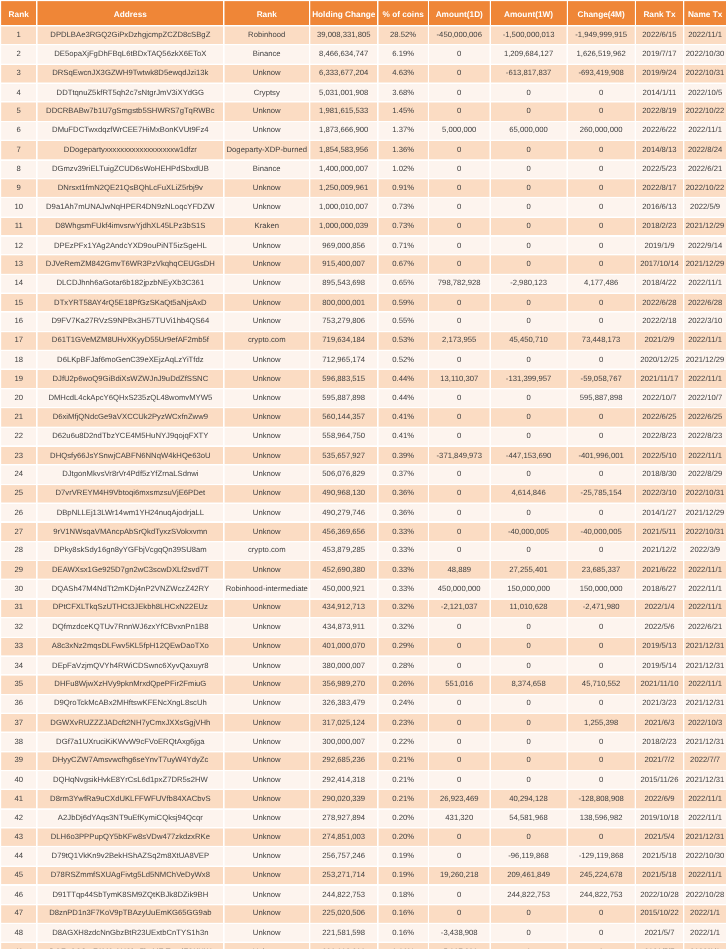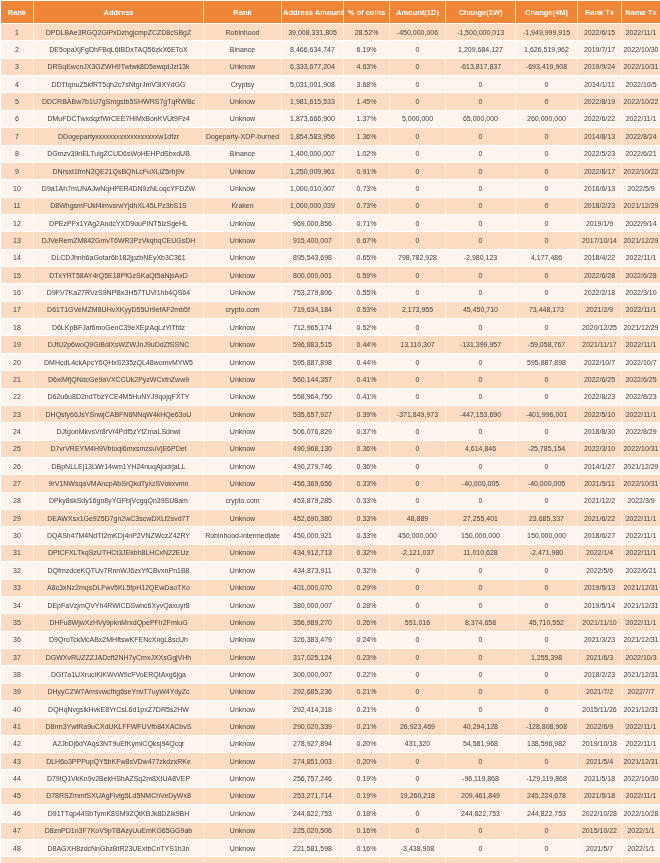--- a/index.html
+++ b/index.html
@@ -40,24 +40,24 @@
     <col style="width:70px">
       <col style="width:62px">
       <col style="width:44px">
     <col style="width:39px">
   </colgroup>
   <thead>
     <tr>
         <th>Rank</th>
         <th>Address</th>
         <th>Rank</th>
-        <th>Address Amount</th>
+        <th>Holding Change</th>
         <th>% of coins</th>
         <th>Amount(1D)</th>
-        <th>Change(1W)</th>
+        <th>Amount(1W)</th>
         <th>Change(4M)</th>
         <th>Rank Tx</th>
         <th>Name Tx</th>
       </tr>
   </thead>
   <tbody>
       <tr class="odd">
         <td>1</td>
         <td>DPDLBAe3RGQ2GiPxDzhgjcmpZCZD8cSBgZ</td>
         <td>Robinhood</td>

